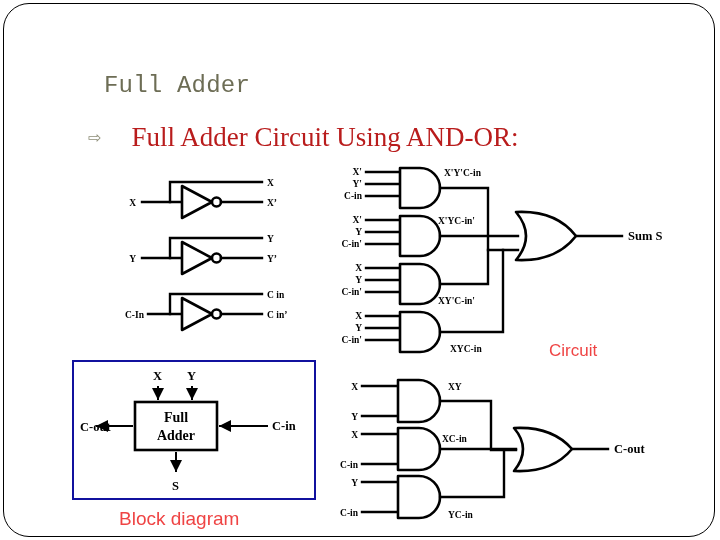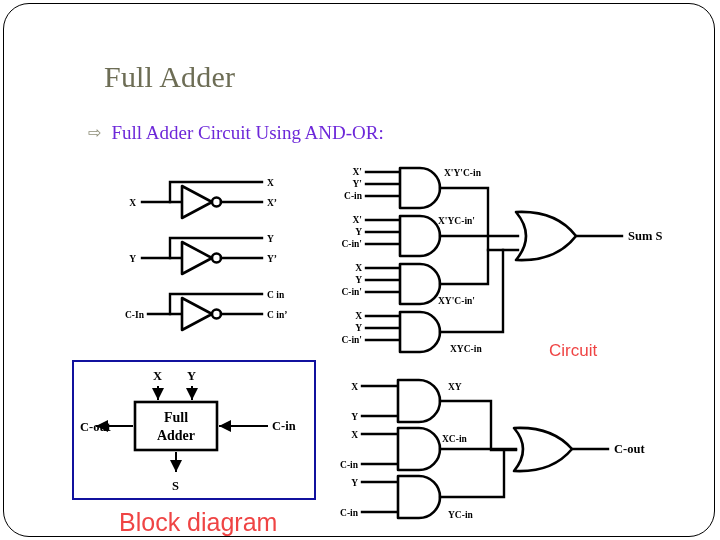--- a/index.html
+++ b/index.html
@@ -22,23 +22,23 @@
     width: 712px;
     height: 534px;
     border: 1.5px solid #000000;
     border-radius: 26px;
     box-sizing: border-box;
     pointer-events: none;
   }
   #title {
     position: absolute;
     left: 104px;
-    top: 60px;
-    font-family: Liberation Serif, serif;
-    font-size: 30px;
+    top: 72px;
+    font-family: Liberation Mono, monospace;
+    font-size: 24px;
     font-weight: 400;
     color: #6d6d55;
     letter-spacing: 0.2px;
     white-space: nowrap;
   }
   #bullet-row {
     position: absolute;
     left: 88px;
     top: 122px;
     display: flex;
@@ -46,38 +46,39 @@
     gap: 10px;
     white-space: nowrap;
   }
   #bullet-glyph {
     color: #8e8e78;
     font-size: 16px;
     line-height: 1;
   }
   #bullet-text {
     font-family: "Liberation Serif", serif;
-    font-size: 19px;
-    color: #6d28d9;
+    font-size: 27px;
+    color: #b91c1c;
+    margin-left: 20px;
   }
   .label-blue {
     position: absolute;
     font-family: "Liberation Sans", sans-serif;
     color: #ef4444;
     white-space: nowrap;
   }
   #circuit-caption {
     left: 549px;
     top: 341px;
     font-size: 17px;
   }
   #blockdiagram-caption {
     left: 119px;
     top: 508px;
-    font-size: 25px;
+    font-size: 19px;
   }
   svg { display: block; }
   .wire { stroke: #000; stroke-width: 2.4; fill: none; stroke-linecap: square; }
   .wire-thin { stroke: #000; stroke-width: 2; fill: none; }
   .gate { stroke: #000; stroke-width: 2.6; fill: #ffffff; stroke-linejoin: round; }
   .glabel {
     font-family: "Liberation Serif", serif;
     font-size: 9.5px;
     font-weight: bold;
     fill: #000000;

